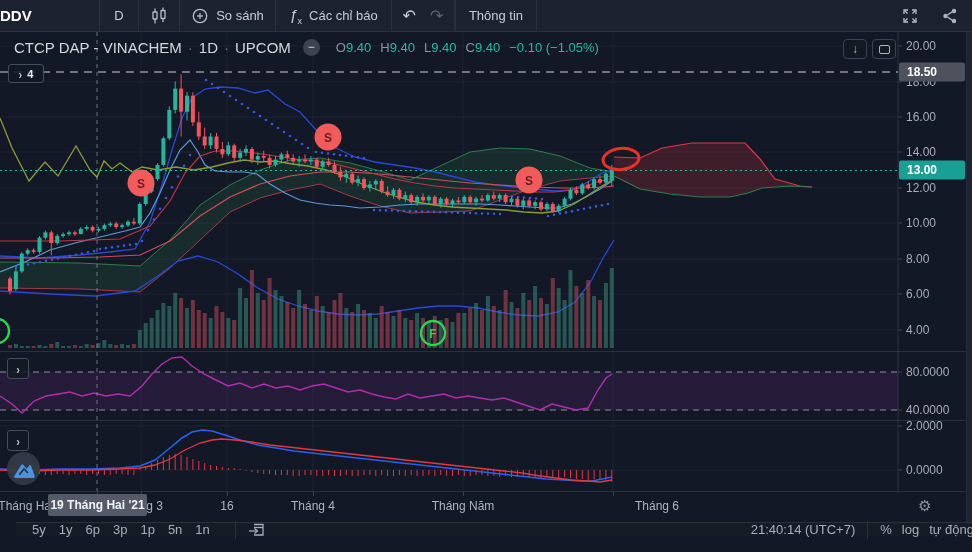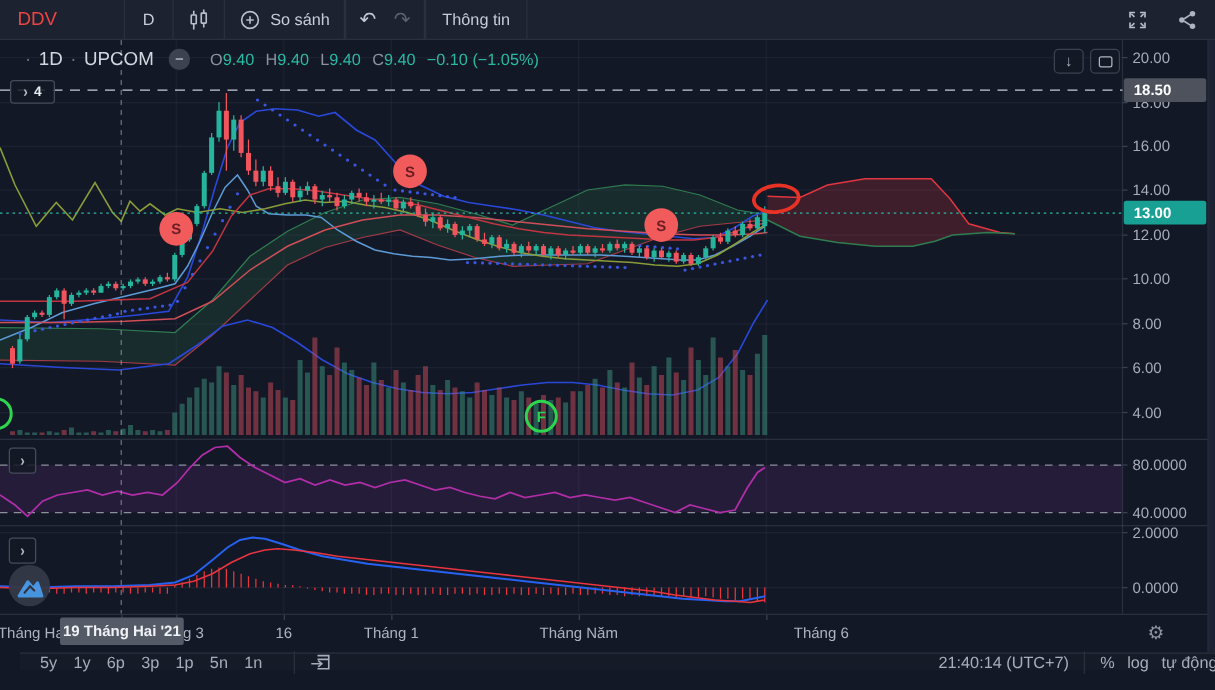--- a/index.html
+++ b/index.html
@@ -3,21 +3,21 @@
 <meta charset="utf-8">
 <style>
   html,body{margin:0;padding:0}
   body{width:972px;height:552px;position:relative;overflow:hidden;background:#131826;
        font-family:"Liberation Sans",sans-serif;color:#cdd2dc;-webkit-font-smoothing:antialiased}
   
   .topbar{position:absolute;left:0;top:0;width:972px;height:32px;background:#1d2230;
           border-bottom:1px solid #2b303f;display:flex;align-items:stretch;z-index:40;box-sizing:border-box}
   .titem{display:flex;align-items:center;justify-content:center;gap:7px;font-size:13px;color:#c6ccd8;cursor:pointer;white-space:nowrap}
   .tsep{width:1px;background:#2b303f;margin:0}
-  .symbol{font-weight:normal;color:#ef4444;font-size:15px;width:99px;justify-content:flex-start;padding-left:14px;box-sizing:border-box}
+  .symbol{font-weight:bold;color:#ffffff;font-size:15px;width:99px;justify-content:flex-start;box-sizing:border-box}
   .dim{color:#5a6170}
   .chev{font-size:9px;color:#8b92a2;margin-left:2px}
   .fx{font-style:italic;font-size:15px;color:#c6ccd8}
   .fx sub{font-style:normal;font-size:9px}
   .spacer{flex:1}
   .icon-svg{display:block}
   
   .legend{position:absolute;left:14px;top:39px;display:flex;align-items:center;font-size:15px;z-index:30;white-space:nowrap}
   .legend .t{color:#d3d7e0}
   .legend .d{color:#6e7584;margin:0 6px}
@@ -82,20 +82,24 @@
   <div class="tsep"></div>
   <div class="titem" style="width:95px">
     <svg class="icon-svg" width="18" height="18" viewBox="0 0 18 18">
       <circle cx="9" cy="9" r="6.7" stroke="#b9bfcb" stroke-width="1.3" fill="none"></circle>
       <line x1="9" y1="6" x2="9" y2="12" stroke="#b9bfcb" stroke-width="1.3"></line>
       <line x1="6" y1="9" x2="12" y2="9" stroke="#b9bfcb" stroke-width="1.3"></line>
     </svg>
     <span>So sánh</span>
   </div>
   <div class="tsep"></div>
+  <div class="titem" style="width:115px">
+    <span class="fx">ƒ<sub>x</sub></span>
+    <span>Các chỉ báo</span>
+  </div>
   <div class="tsep"></div>
   <div class="titem" style="width:62px;gap:14px">
     <span style="font-size:16px;color:#c3c9d5">↶</span>
     <span class="dim" style="font-size:16px">↷</span>
   </div>
   <div class="tsep"></div>
   <div class="tsep"></div>
   <div class="titem" style="width:80px">
       <span>Thông tin</span>
     </div>
@@ -124,20 +128,21 @@
       </g>
       <g stroke="#aeb4c0" stroke-width="1.4">
         <line x1="6.4" y1="8" x2="11.2" y2="4.9"></line>
           <line x1="6.4" y1="10" x2="11.2" y2="13.1"></line>
       </g>
     </svg>
   </div>
 </div>
 
 <div class="legend">
+  <span class="t">CTCP DAP - VINACHEM</span>
   <span class="d">·</span>
   <span class="t">1D</span>
   <span class="d">·</span>
   <span class="t">UPCOM</span>
   <span class="minusbtn"><span>−</span></span>
   <span class="ohlc">
     <span><span class="lab">O</span><span class="val">9.40</span></span>
     <span><span class="lab">H</span><span class="val">9.40</span></span>
     <span><span class="lab">L</span><span class="val">9.40</span></span>
     <span><span class="lab">C</span><span class="val">9.40</span></span>
@@ -787,21 +792,21 @@
 
 <div class="rightstrip"></div>
 
 <div class="timeaxis" id="timeaxis">
   <div class="tooltip">
       <span>19 Tháng Hai '21</span>
     </div>
 <span class="tlabel" style="left: 26px;">Tháng Hai</span>
     <span class="tlabel" style="left: 141px;">Tháng 3</span>
     <span class="tlabel" style="left: 227px;">16</span>
-    <span class="tlabel" style="left: 313px;">Tháng 1</span>
+    <span class="tlabel" style="left: 313px;">Tháng 4</span>
     <span class="tlabel" style="left: 463px;">Tháng Năm</span>
     <span class="tlabel" style="left: 613px; margin-left: 44px;">Tháng 6</span>
     <span class="ttick" style="left: 141px;"></span>
     <span class="ttick" style="left: 227px;"></span>
     <span class="ttick" style="left: 313px;"></span>
     <span class="ttick" style="left: 463px;"></span>
     <span class="ttick" style="left: 613px;"></span>
     <span class="ttick" style="left: 97px;"></span>
   </div>
 <span class="gear">⚙</span>

